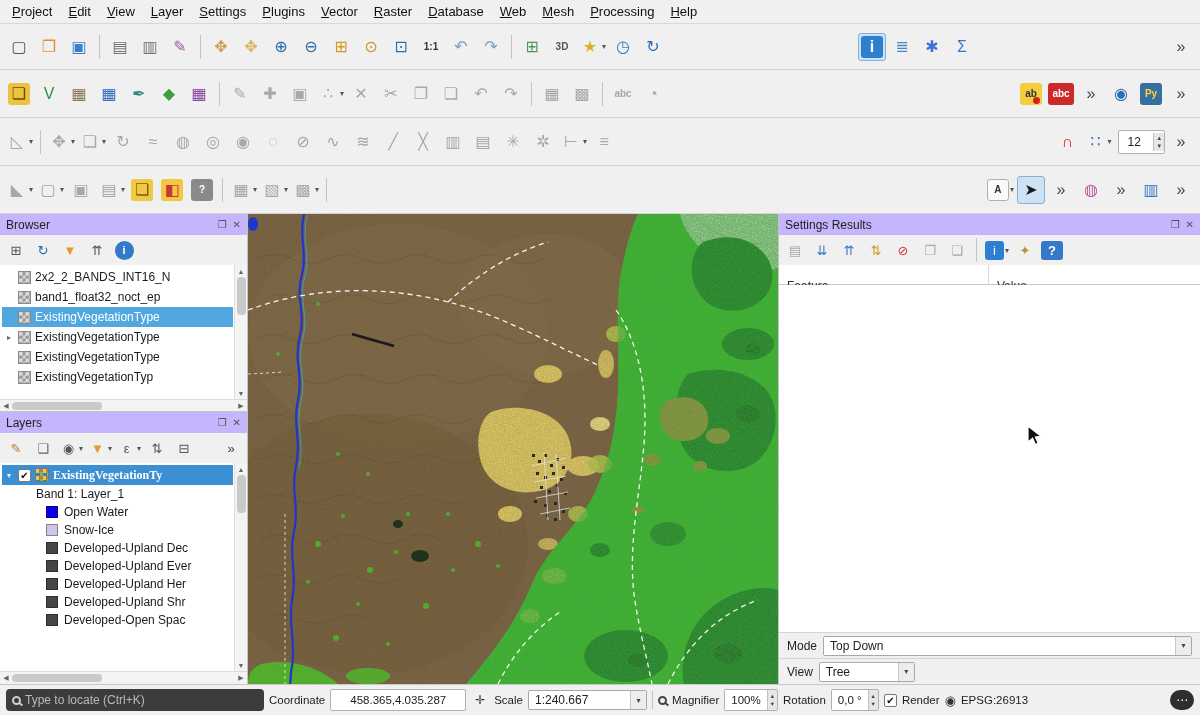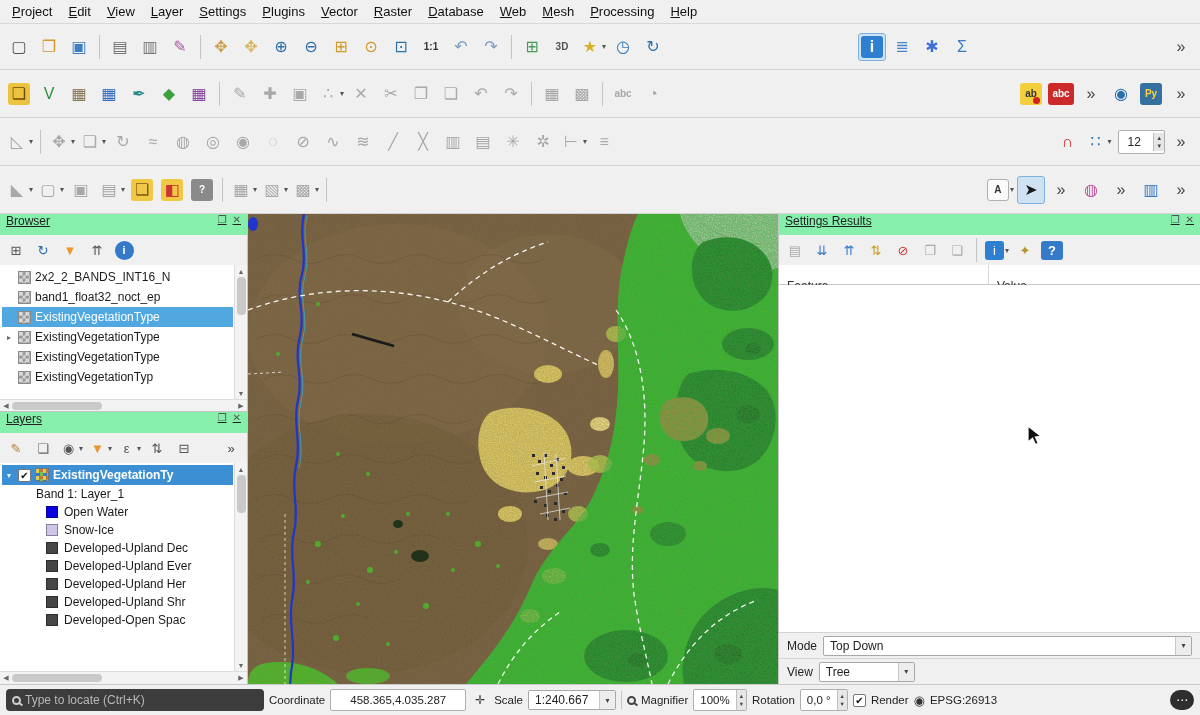--- a/index.html
+++ b/index.html
@@ -28,41 +28,41 @@
   .tspin-v { padding:0 8px; font-size:12px; color:#222; min-width:34px; }
   .tspin-a { display:flex; flex-direction:column; font-size:7px; line-height:8px; padding:1px 3px; background:#e6e6e6; border-left:1px solid #c0c0c0; color:#444; text-align:center; }
 
   
   .main { height:470px; display:flex; background:#fff; }
   .leftcol { width:248px; flex:0 0 248px; background:#f0f0f0; border-right:1px solid #c4c4c4; display:flex; flex-direction:column; }
   .map { width:530px; flex:0 0 530px; height:470px; position:relative; background:#6f5a3a; }
   .rightcol { width:422px; flex:0 0 422px; border-left:1px solid #c4c4c4; background:#fff; display:flex; flex-direction:column; }
 
   
-  .panel-title { height:21px; display:flex; align-items:flex-start; justify-content:space-between; padding:0 6px; background:#86efac; color:#222; font-size:12px;text-decoration:underline; }
+  .panel-title { height:21px; display:flex; align-items:center; justify-content:space-between; padding:0 6px; background:#c4b5fd; color:#222; font-size:12px; }
   .pt-btns { display:flex; gap:6px; font-size:10px; color:#555; }
   .panel-toolbar { height:30px; display:flex; align-items:center; gap:3px; padding:0 4px; background:#f0f0f0; }
   .panel-toolbar .chip { height:24px; min-width:24px; }
   .panel-toolbar .chip .g { width:19px; height:19px; font-size:13px; }
   .round .g { border-radius:50% !important; font-weight:bold; font-size:11px !important; }
 
   .browser-panel { height:198px; display:flex; flex-direction:column; border-bottom:1px solid #c4c4c4; }
   .layers-panel { height:271px; display:flex; flex-direction:column; }
   .tree { flex:1; background:#fff; position:relative; overflow:hidden; padding:2px 14px 2px 2px; }
   .trow { height:20px; display:flex; align-items:center; gap:4px; padding-left:2px; white-space:nowrap; }
   .trow.sel { background:#51a8e0; color:#032a40; }
   .trow.sel .tlabel { color:#fff; }
   .expander { width:10px; font-size:8px; color:#666; text-align:center; flex:0 0 10px; }
   .ricon { width:13px; height:13px; flex:0 0 13px; border:1px solid #8a8a8a;
            background:conic-gradient(#9a9a9a 25%, #d8d8d8 0 50%, #9a9a9a 0 75%, #d8d8d8 0); background-size:6.5px 6.5px; }
   .ricon-color { width:14px; height:14px; flex:0 0 14px; border:1px solid #777;
            background:conic-gradient(#c07840 25%, #79c050 0 50%, #4079c0 0 75%, #d8d050 0); background-size:7px 7px; }
   .tlabel { font-size:12px; color:#1a1a1a; }
   .lrow-root { height:20px; display:flex; align-items:center; gap:4px; background:#3d8fd4; padding-left:2px; }
-  .lrow-root .tlabel { color:#fff; font-weight:bold; }
+  .lrow-root .tlabel { color:#fff; font-weight:bold;font-family:Liberation Serif, serif; }
   .cb { width:13px; height:13px; flex:0 0 13px; background:#fff; border:1px solid #777; display:flex; align-items:center; justify-content:center; font-size:10px; color:#111; border-radius:2px; }
   .lrow { height:18px; display:flex; align-items:center; gap:6px; }
   .swatch { width:12px; height:12px; flex:0 0 12px; border:1px solid rgba(0,0,0,.35); }
 
   .vscroll { position:absolute; top:0; right:0; bottom:0; width:13px; background:#f3f3f3; border-left:1px solid #ddd; display:flex; flex-direction:column; align-items:center; }
   .vs-btn { height:12px; width:100%; display:flex; align-items:center; justify-content:center; font-size:7px; color:#666; }
   .vs-thumb { width:9px; height:38px; background:#c9c9c9; border-radius:4px; }
   .vs-track { flex:1; }
   .hscroll { height:12px; background:#f3f3f3; border-top:1px solid #ddd; display:flex; align-items:center; }
   .hs-btn { width:12px; display:flex; align-items:center; justify-content:center; font-size:7px; color:#666; }
@@ -840,21 +840,21 @@
 
   <div class="statusbar">
     <div class="locate">
       <span class="lens"></span>
       <span class="locate-ph">Type to locate (Ctrl+K)</span>
     </div>
     <span class="sb-label">Coordinate</span>
     <div class="sb-input">458.365,4.035.287</div>
     <div class="sb-chip">✛</div>
     <span class="sb-label">Scale</span>
-    <div class="combo" style="width:88px">
+    <div class="combo" style="width:119px">
       <span class="combo-v">1:240.667</span>
       <span class="combo-a">▾</span>
     </div>
     <div class="sb-sep"></div>
     <span class="lens dark"></span>
     <span class="sb-label">Magnifier</span>
     <div class="spin">
       <span class="spin-v">100%</span>
       <span class="spin-a">
           <span>▴</span>

